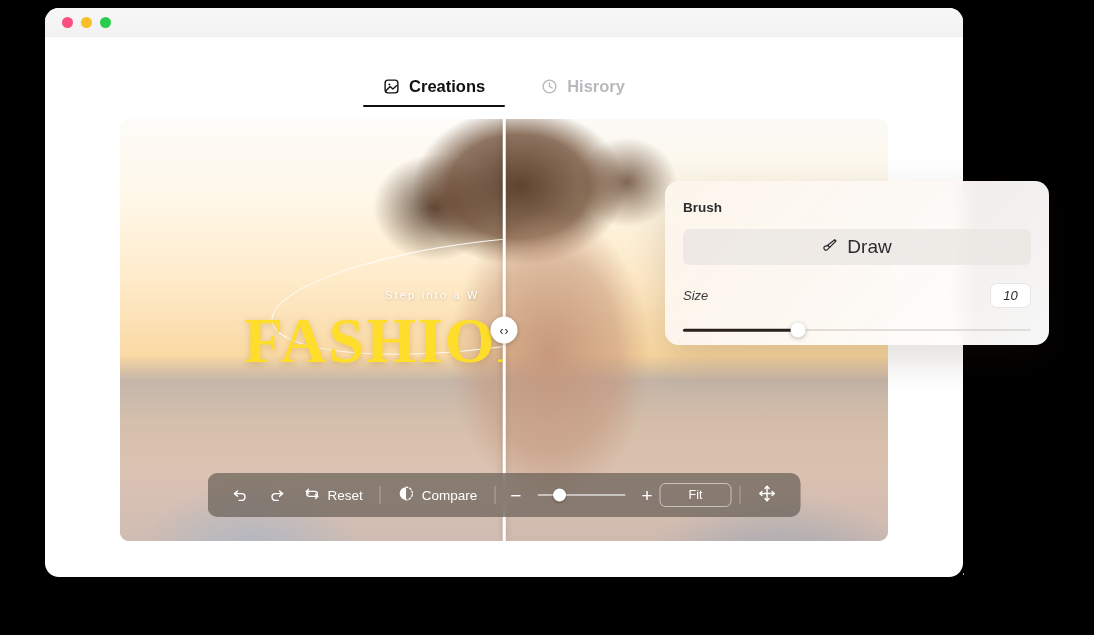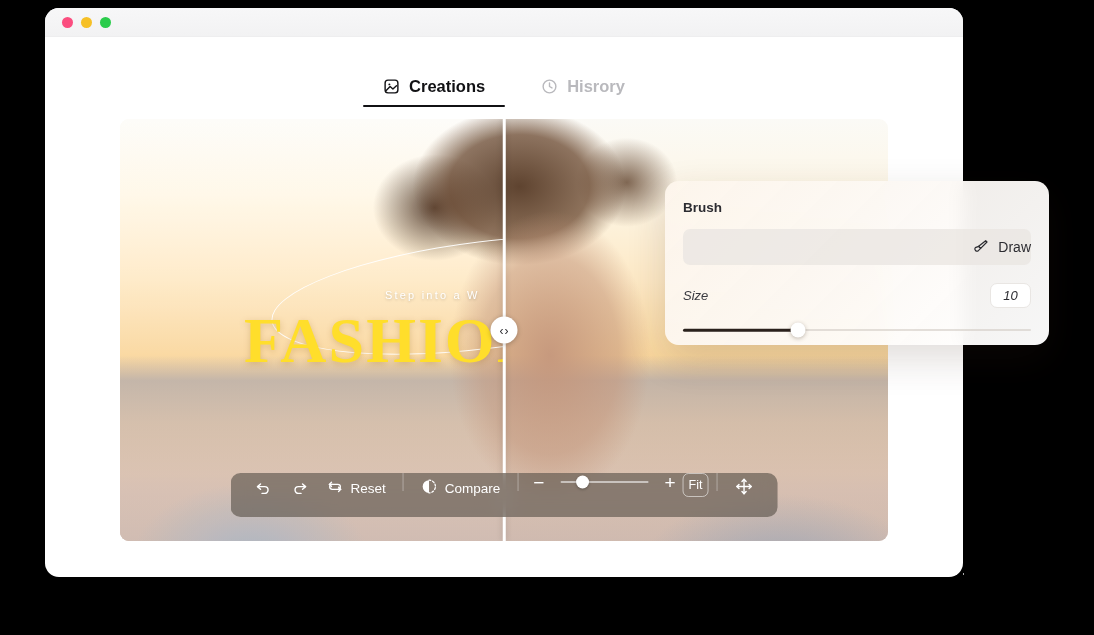--- a/index.html
+++ b/index.html
@@ -169,21 +169,21 @@
     gap: 1px; cursor: ew-resize;
     box-shadow: 0 1px 5px rgba(0,0,0,.25);
     color: #2b2b30; font-size: 12px; line-height: 1;
   }
 
   
   .toolbar {
     position: absolute; left: 50%; bottom: 24px;
     transform: translateX(-50%);
     height: 44px; padding: 0 15px;
-    display: flex; gap: 0;
+    display: flex; align-items: center; gap: 0;
     background: rgba(84,76,68,.60);
     backdrop-filter: blur(9px);
     border-radius: 10px;
     color: #ffffff;
   }
   .tb-btn {
     display: flex; align-items: center; gap: 7px;
     height: 30px; padding: 0 9px; border-radius: 6px;
     font-size: 13.5px; color: #ffffff; cursor: pointer;
     white-space: nowrap;
@@ -194,21 +194,21 @@
     display: flex; align-items: center; margin: 0 9px;
   }
   .zoom-track { width: 100%; height: 2.5px; background: rgba(255,255,255,.55); border-radius: 2px; }
   .zoom-thumb {
     position: absolute; left: 25%; top: 50%;
     transform: translate(-50%,-50%);
     width: 13px; height: 13px; border-radius: 50%; background: #ffffff;
     box-shadow: 0 1px 3px rgba(0,0,0,.3); cursor: pointer;
   }
   .fit-btn {
-    height: 24px; padding: 0 5px;
+    height: 24px; padding: 0 28px;
     border: 1px solid rgba(255,255,255,.55); border-radius: 6px;
     display: flex; align-items: center; font-size: 12.5px; color: #fff;
     cursor: pointer;
   }
   .pm { font-size: 19px; line-height: 1; padding: 0 7px; cursor: pointer; color: #fff; }
 
   
   .brush-panel {
     position: absolute; left: 665px; top: 181px;
     width: 384px; height: 164px;
@@ -217,22 +217,22 @@
     backdrop-filter: blur(10px);
     box-shadow: 0 14px 38px rgba(60,40,25,.16);
     padding: 19px 18px 16px 18px;
     overflow: hidden;
   }
   .brush-title { font-size: 13.5px; font-weight: bold; color: #2c2c31; }
   .brush-modes { display: flex; gap: 16px; margin-top: 14px; }
   .mode-btn {
     flex: 1; height: 36px; border-radius: 7px;
     background: rgba(233,228,224,.72);
-    display: flex; align-items: center; justify-content: flex-end; gap: 9px;
-    font-size: 14px; color: #2c2c31; cursor: pointer;
+    display: flex; align-items: center; justify-content: center; gap: 9px;
+    font-size: 19px; color: #2c2c31; cursor: pointer;
   }
   .mode-btn.alt { background: rgba(231,231,233,.72); }
   .size-row {
     display: flex; align-items: center; justify-content: space-between;
     margin-top: 18px;
     font-style: italic;
   }
   .size-label { font-size: 13px; color: #3a3a40; }
   .size-box {
     width: 41px; height: 25px; border-radius: 7px;

